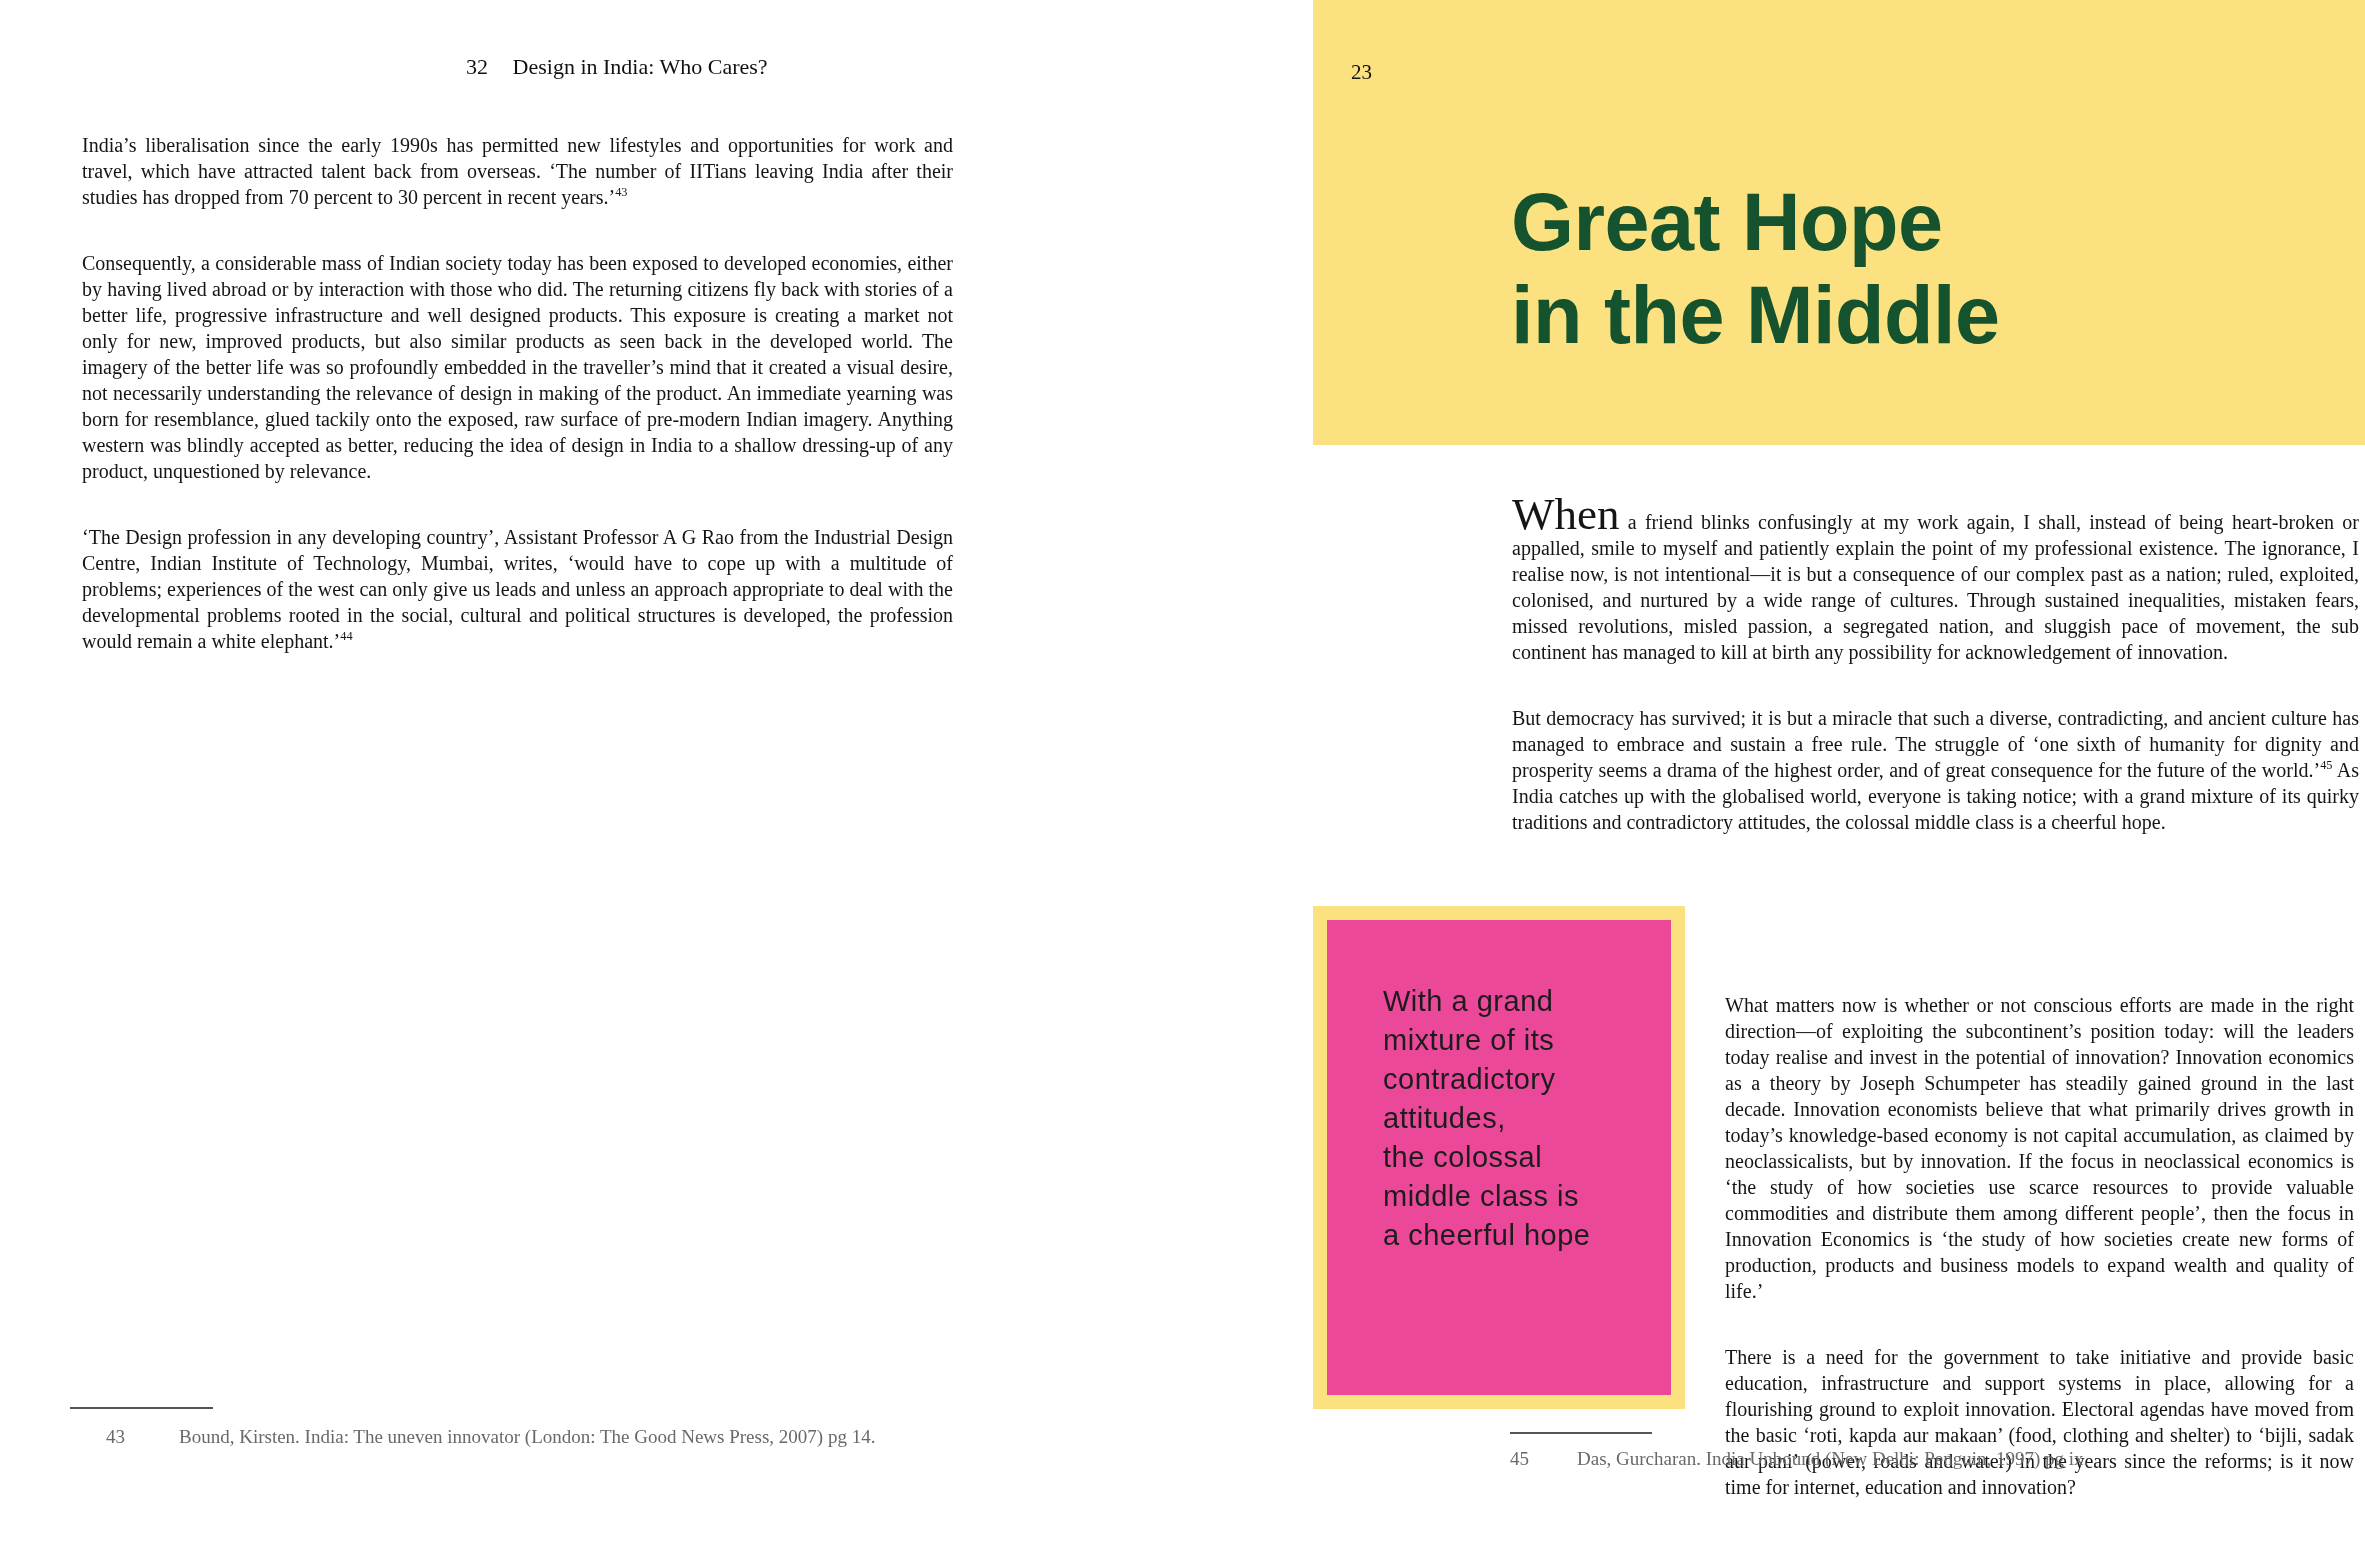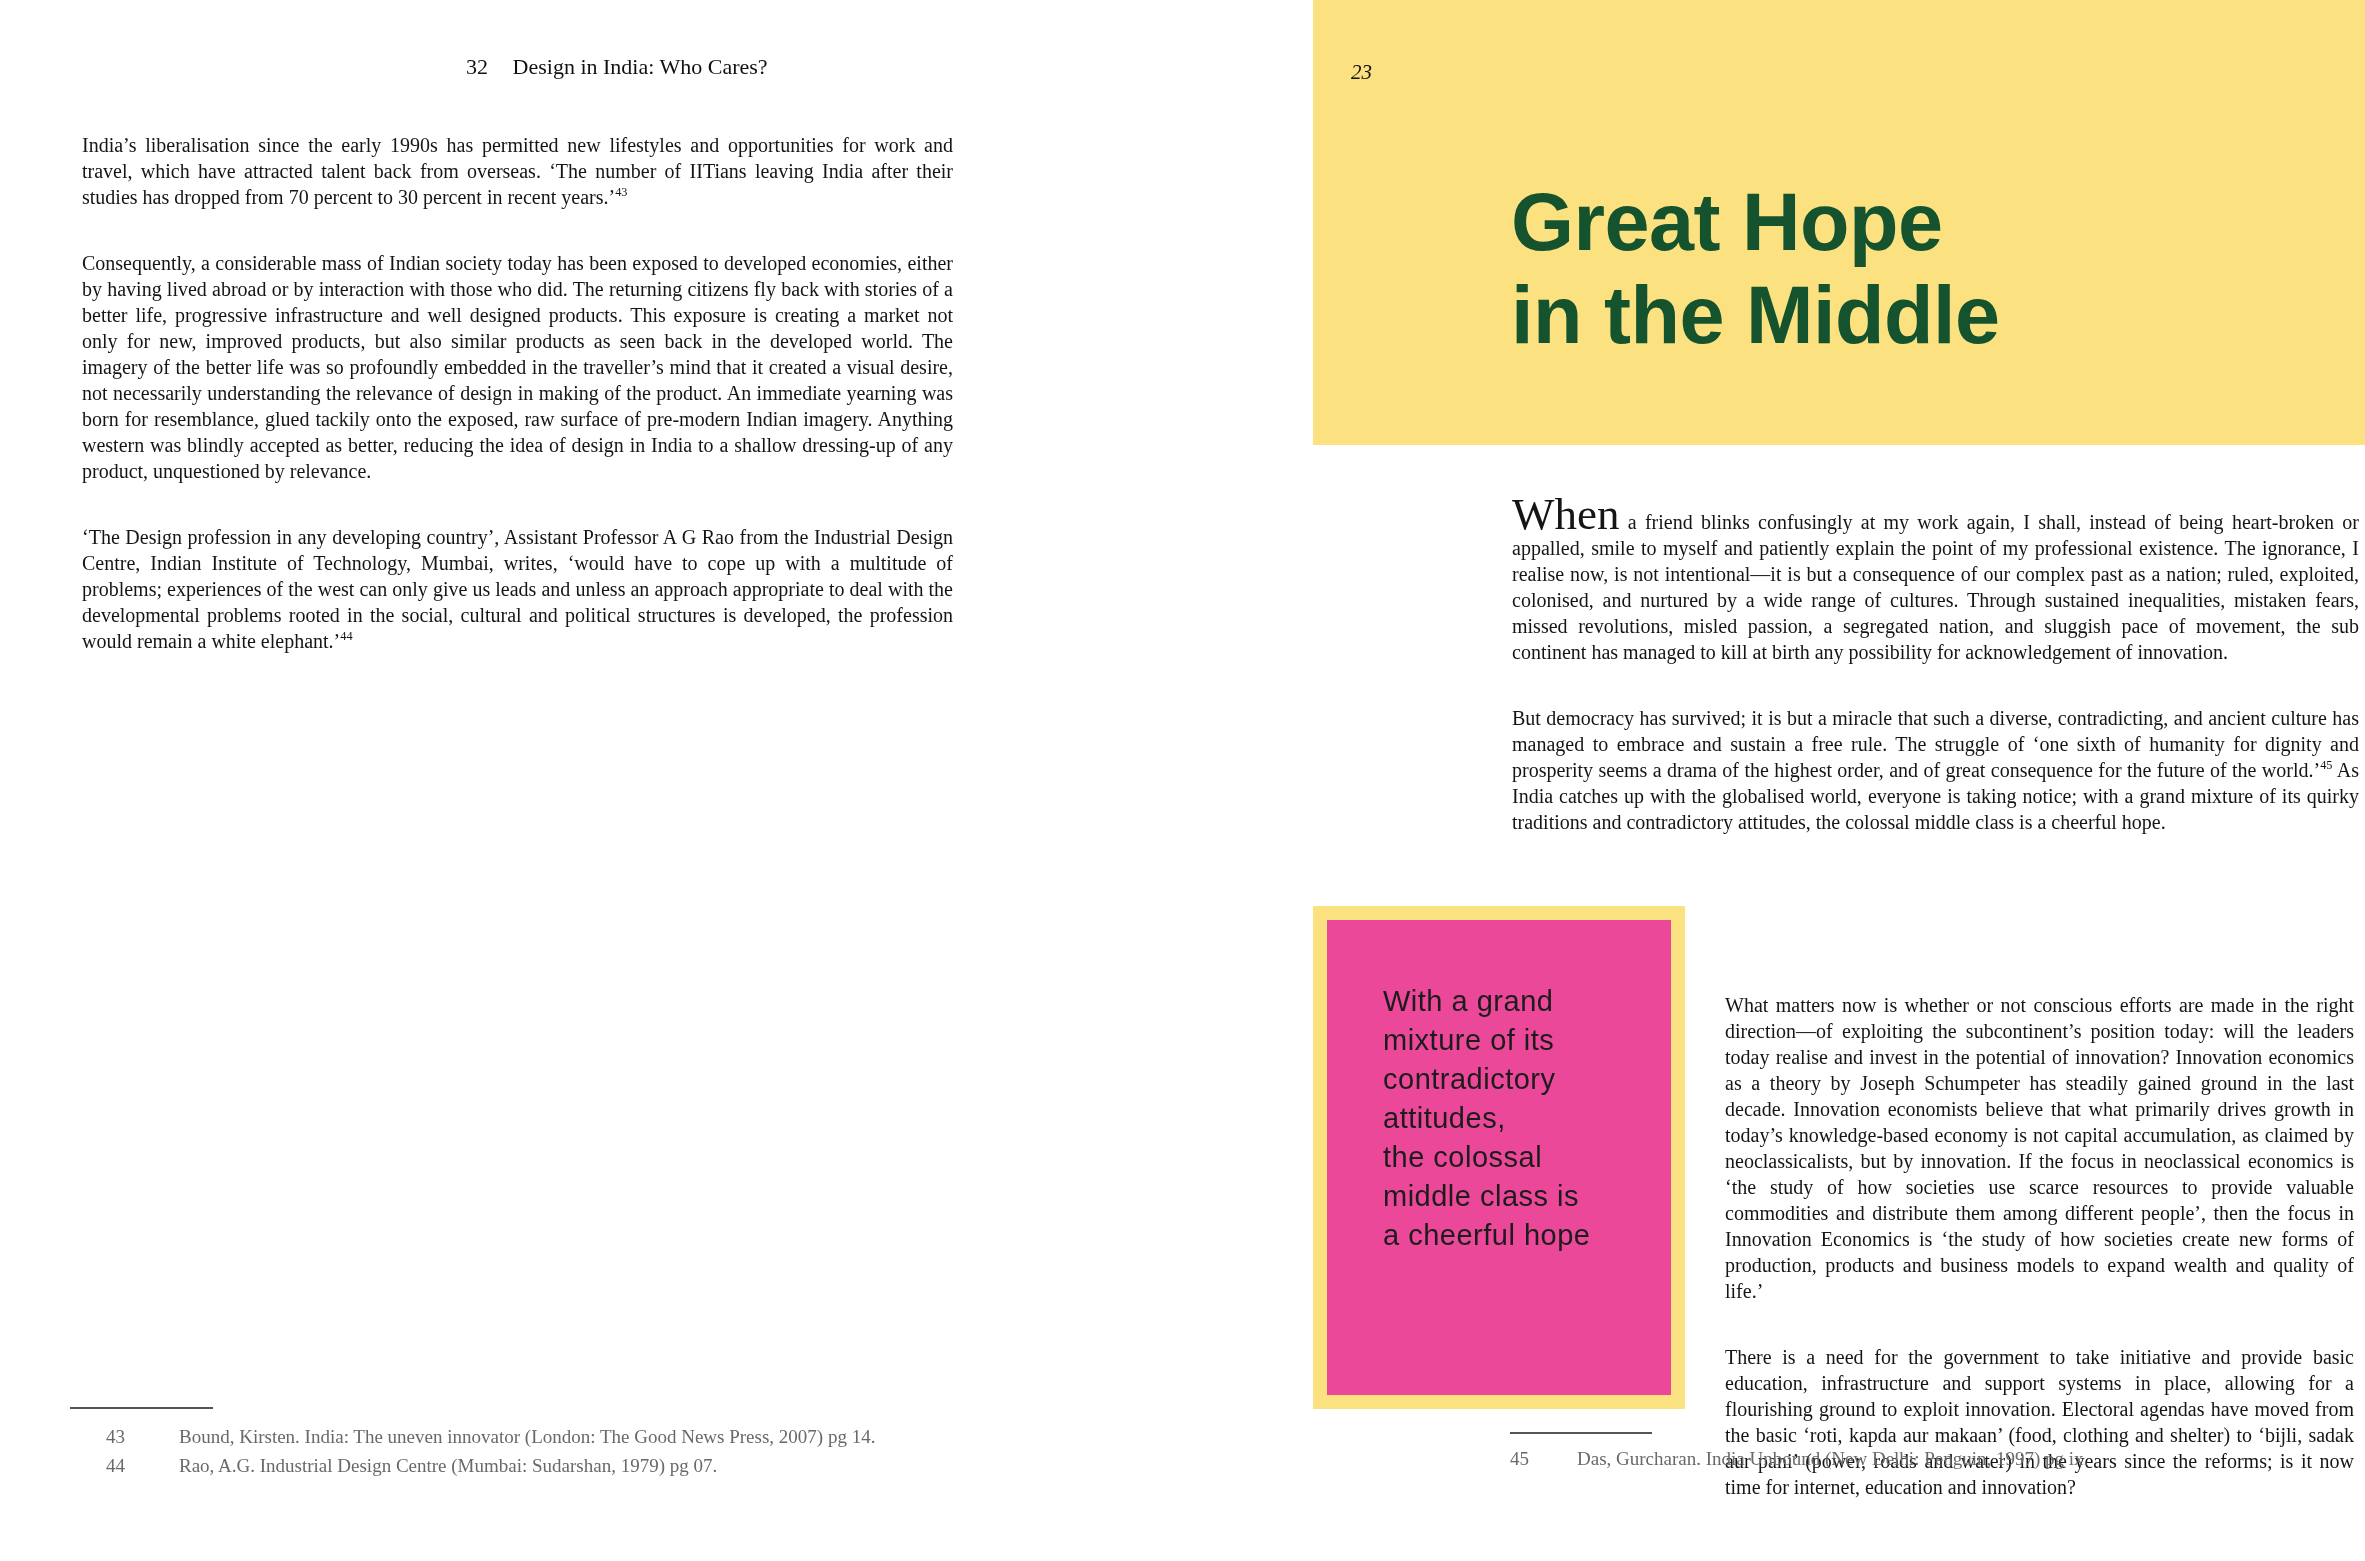--- a/index.html
+++ b/index.html
@@ -24,21 +24,21 @@
   }
   .left-col{position:absolute;left:70px;top:132px;width:871px;margin-left:12px;}
   sup.fnref{font-size:12.3px;line-height:0;vertical-align:super;letter-spacing:0;}
   
   .banner{
     position:absolute;left:1313px;top:0;
     width:1100px;height:445px;
   }
   .pagenum-right{
     position:absolute;left:38px;top:60px;
-    font-size:21px;color:#111;font-style:italic;
+    font-size:21px;color:#111;
   }
   .chapter-title{
     position:absolute;left:198px;top:176px;margin:0;
     font-family:"Liberation Sans", sans-serif;
     font-weight:700;
     font-size:81px;line-height:93px;
     letter-spacing:-0.5px;
     white-space:pre-line;
     color:#14532d;
   }
@@ -85,21 +85,20 @@
 
     <div class="body-col left-col" id="left-paragraphs">
         <p class="para"><span>India’s liberalisation since the early 1990s has permitted new lifestyles and opportunities for work and travel, which have attracted talent back from overseas. ‘The number of IITians leaving India after their studies has dropped from 70 percent to 30 percent in recent years.’</span><sup class="fnref">43</sup></p>
         <p class="para"><span>Consequently, a considerable mass of Indian society today has been exposed to developed economies, either by having lived abroad or by interaction with those who did. The returning citizens fly back with stories of a better life, progressive infrastructure and well designed products. This exposure is creating a market not only for new, improved products, but also similar products as seen back in the developed world. The imagery of the better life was so profoundly embedded in the traveller’s mind that it created a visual desire, not necessarily understanding the relevance of design in making of the product. An immediate yearning was born for resemblance, glued tackily onto the exposed, raw surface of pre-modern Indian imagery. Anything western was blindly accepted as better, reducing the idea of design in India to a shallow dressing-up of any product, unquestioned by relevance.</span></p>
         <p class="para"><span>‘The Design profession in any developing country’, Assistant Professor A G Rao from the Industrial Design Centre, Indian Institute of Technology, Mumbai, writes, ‘would have to cope up with a multitude of problems; experiences of the west can only give us leads and unless an approach appropriate to deal with the developmental problems rooted in the social, cultural and political structures is developed, the profession would remain a white elephant.’</span><sup class="fnref">44</sup></p>
       </div>
 
     <div class="fn-rule fn-rule-left" style="background: rgb(85, 85, 85);"></div>
     <div class="fn-list fn-list-left" id="left-footnotes" style="color: rgb(105, 105, 105);">
         <div class="fn-row"><span class="fn-num">43</span><span>Bound, Kirsten. India: The uneven innovator (London: The Good News Press, 2007) pg 14.</span></div>
-        <div class="fn-row"><span class="fn-num">44</span><span>Rao, A.G. Industrial Design Centre (Mumbai: Sudarshan, 1979) pg 07.</span></div>
       </div>
   </section>
 
   <section>
     <div class="banner" style="background: rgb(252, 225, 129);">
       <span class="pagenum-right">23</span>
       <h1 class="chapter-title">Great Hope
 in the Middle</h1>
     </div>
 

